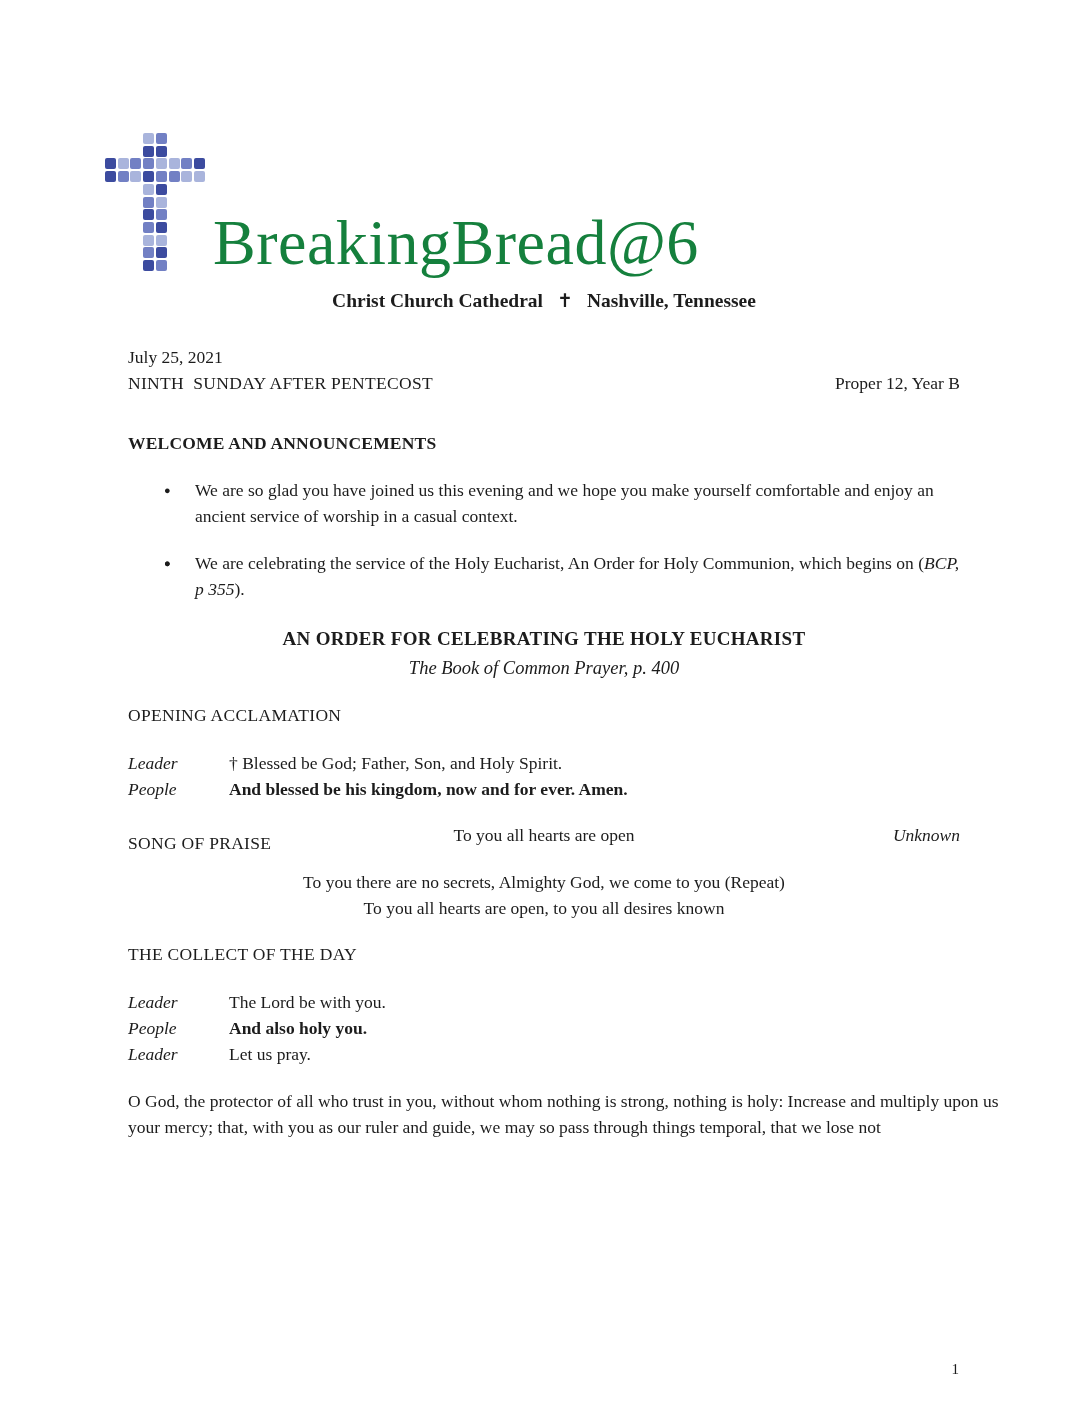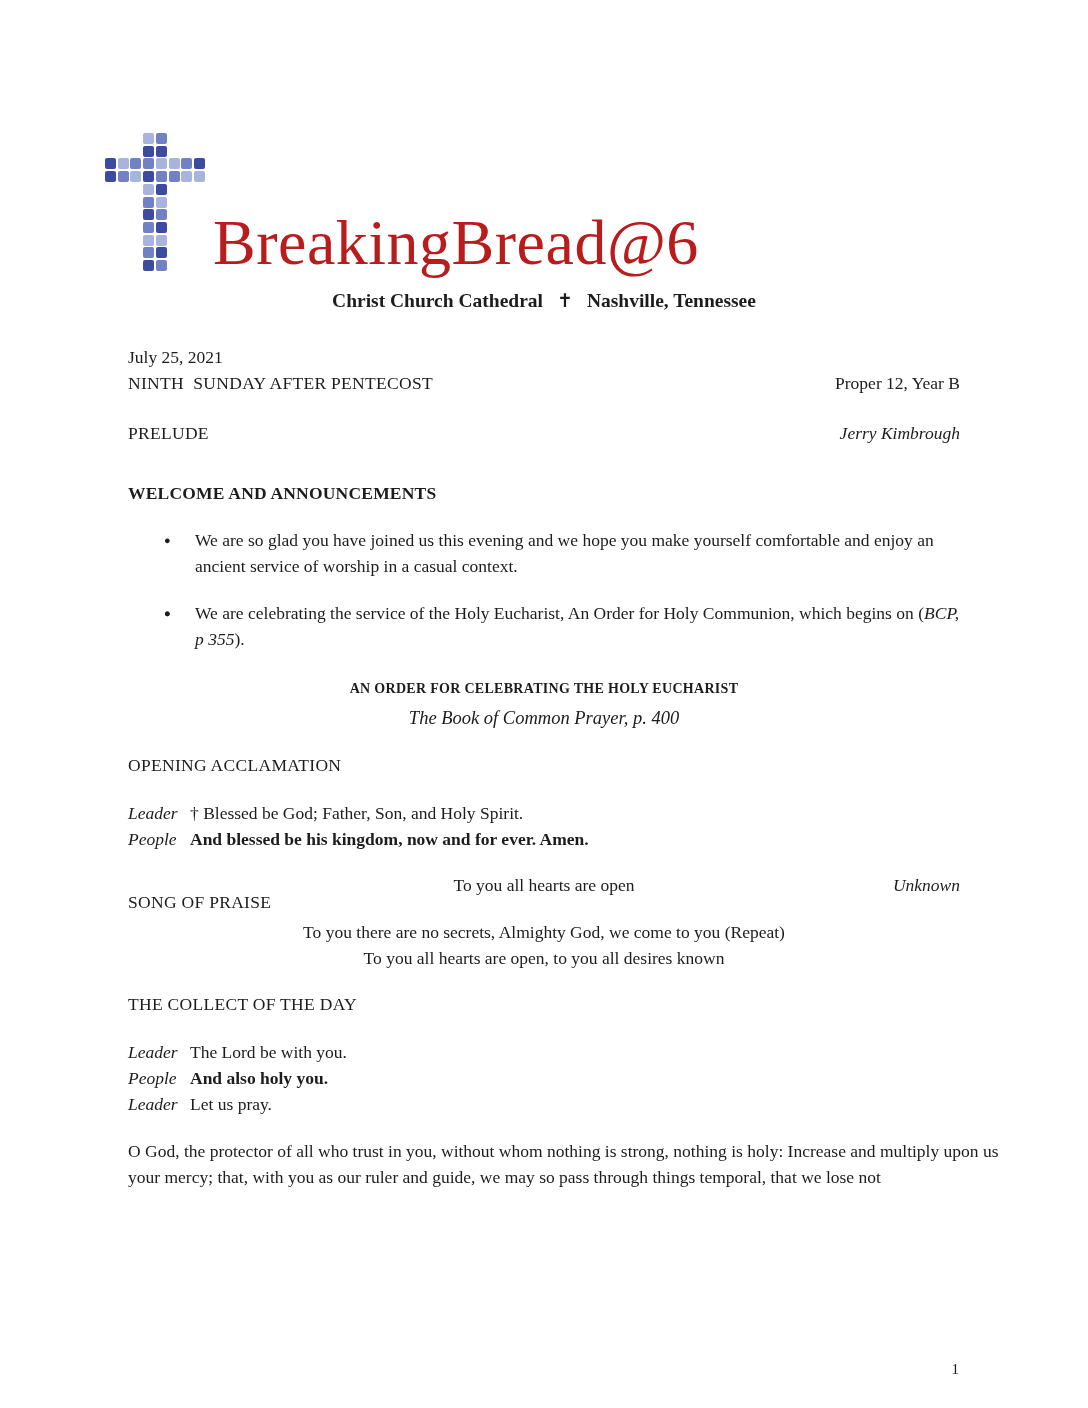--- a/index.html
+++ b/index.html
@@ -30,21 +30,21 @@
   .mosaic-cross {
     position:relative;
     width:100px;
     height:139px;
     flex:0 0 auto;
   }
   .wordmark {
     font-size:64px;
     line-height:58px;
     letter-spacing:0.5px;
-    color:#b91c1c;
+    color:#15803d;
     margin-left:8px;
     white-space:nowrap;
   }
   .church-line {
     text-align:center;
     font-weight:bold;
     font-size:19.5px;
     margin-top:16px;
   }
   .church-line .cross-glyph {
@@ -77,48 +77,48 @@
     top:0;
     font-size:11px;
   }
   sup { font-size:11px; line-height:0; }
 
   
   .order-title {
     margin-top:22px;
     text-align:center;
     font-weight:bold;
-    font-size:14px;
+    font-size:19px;
     letter-spacing:0.3px;
     line-height:30px;
   }
   .order-subtitle {
     text-align:center;
     font-style:italic;
     font-size:18.5px;
     line-height:28px;
   }
 
   
   .section-heading { margin-top:20px; letter-spacing:0.3px; }
   .dialog { margin-top:22px; }
   .dialog-line { display:flex; }
   .dialog-line .speaker {
     width:62px;
     flex:0 0 auto;
     font-style:italic;
   }
-  .dialog-line .dtext { flex:1; }
+  .dialog-line .dtext { flex:1;margin-left:39px; }
 
   .song-row {
     position:relative;
     margin-top:20px;
     height:26px;
   }
-  .song-row .song-heading { position:absolute; left:0; top:17px; }
+  .song-row .song-heading { position:absolute; left:0; top:8px; }
   .song-row .song-title {
     position:absolute; left:50%; top:0;
     transform:translateX(-50%);
     white-space:nowrap;
   }
   .song-row .song-attrib { position:absolute; right:0; top:0; font-style:italic; }
 
   .lyrics { margin-top:21px; text-align:center; }
 
   .prayer {
@@ -185,24 +185,20 @@
   <div class="content">
 
     <div class="date-block">
       <div>July 25, 2021</div>
       <div class="split-row">
         <span class="caps ws-pre">NINTH  SUNDAY AFTER PENTECOST</span>
         <span>Proper 12, Year B</span>
       </div>
     </div>
 
-    <div class="split-row prelude-row">
-      <span class="caps">PRELUDE</span>
-      <span class="italic">Jerry Kimbrough</span>
-    </div>
 
     <div class="welcome-heading caps">WELCOME AND ANNOUNCEMENTS</div>
 
     <ul class="bullets">
       <li>
         <span class="bullet-glyph">●</span>
         <span>We are so glad you have joined us this evening and we hope you make yourself comfortable and enjoy an ancient service of worship in a casual context.</span>
       </li>
       <li>
         <span class="bullet-glyph">●</span>

